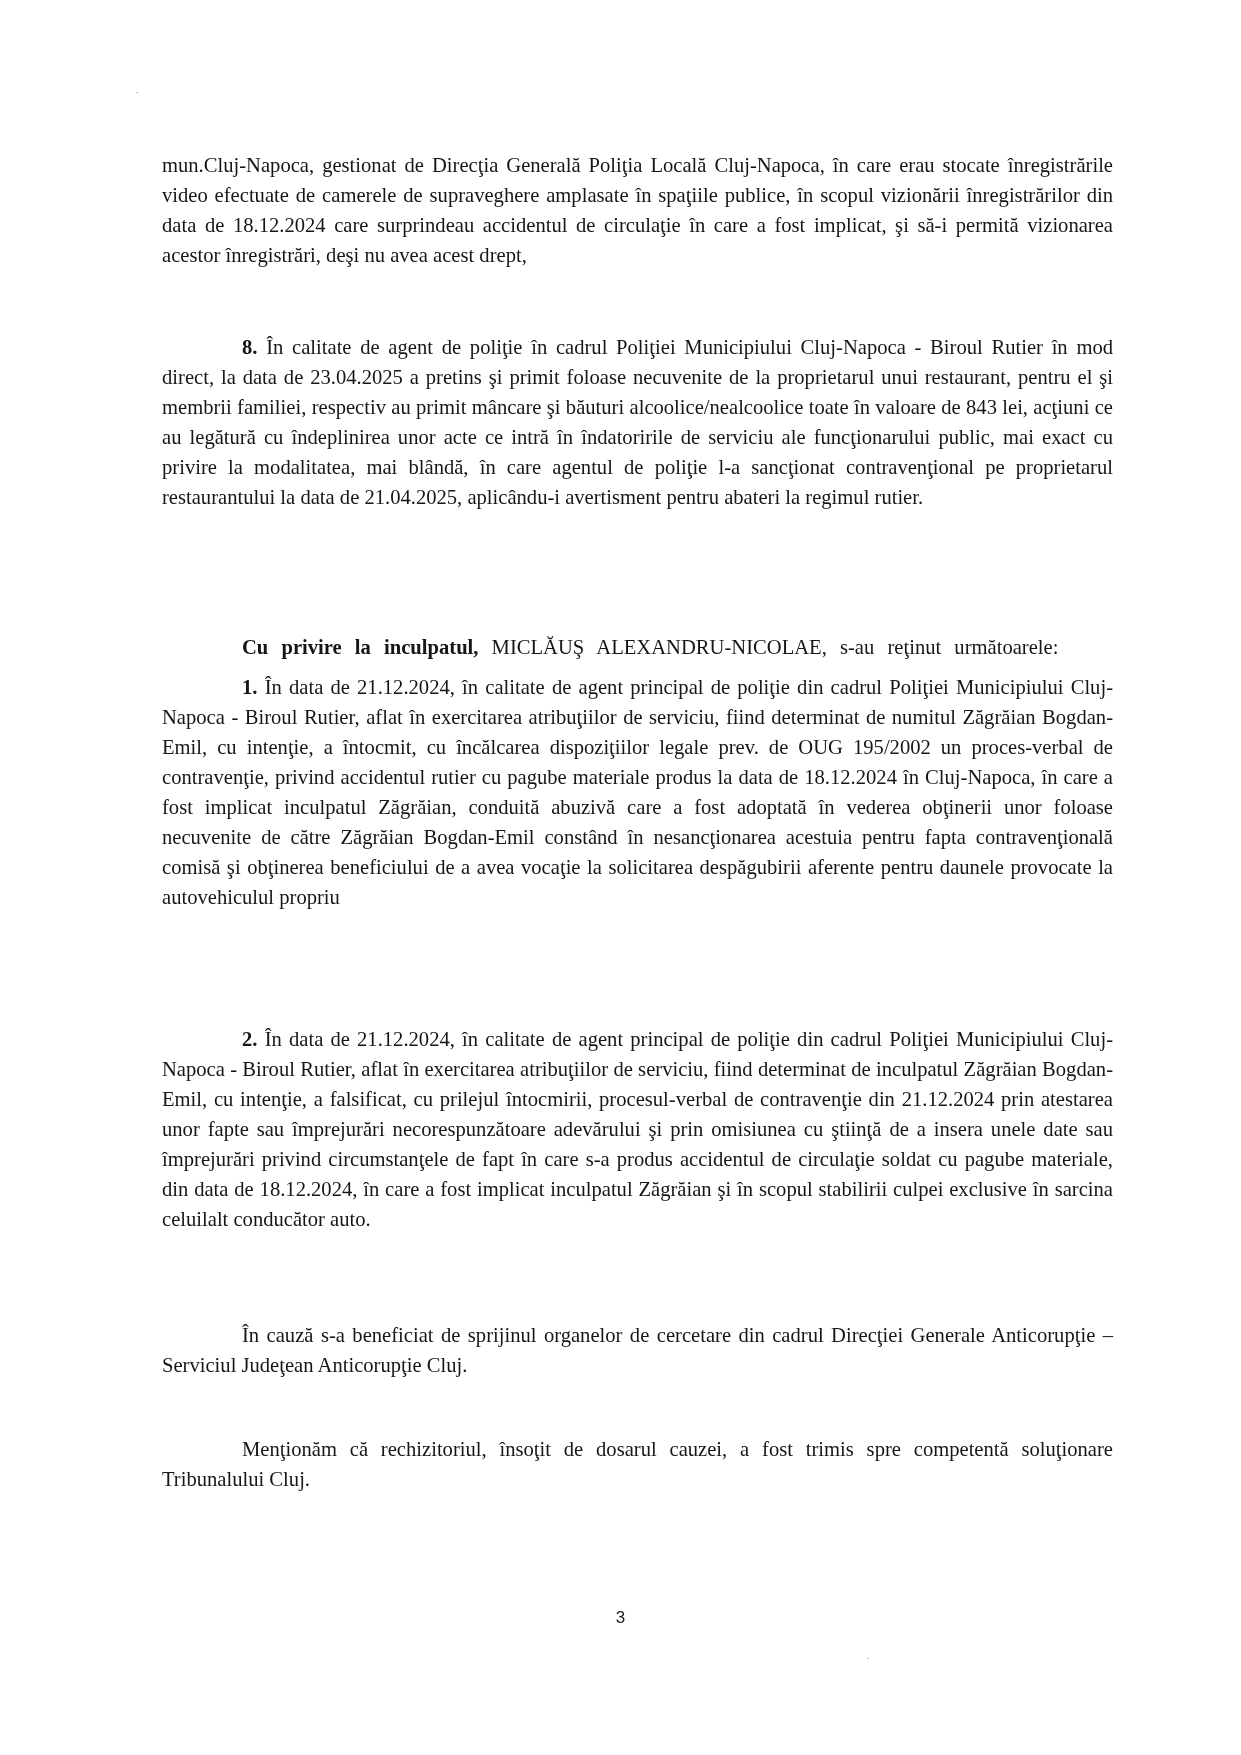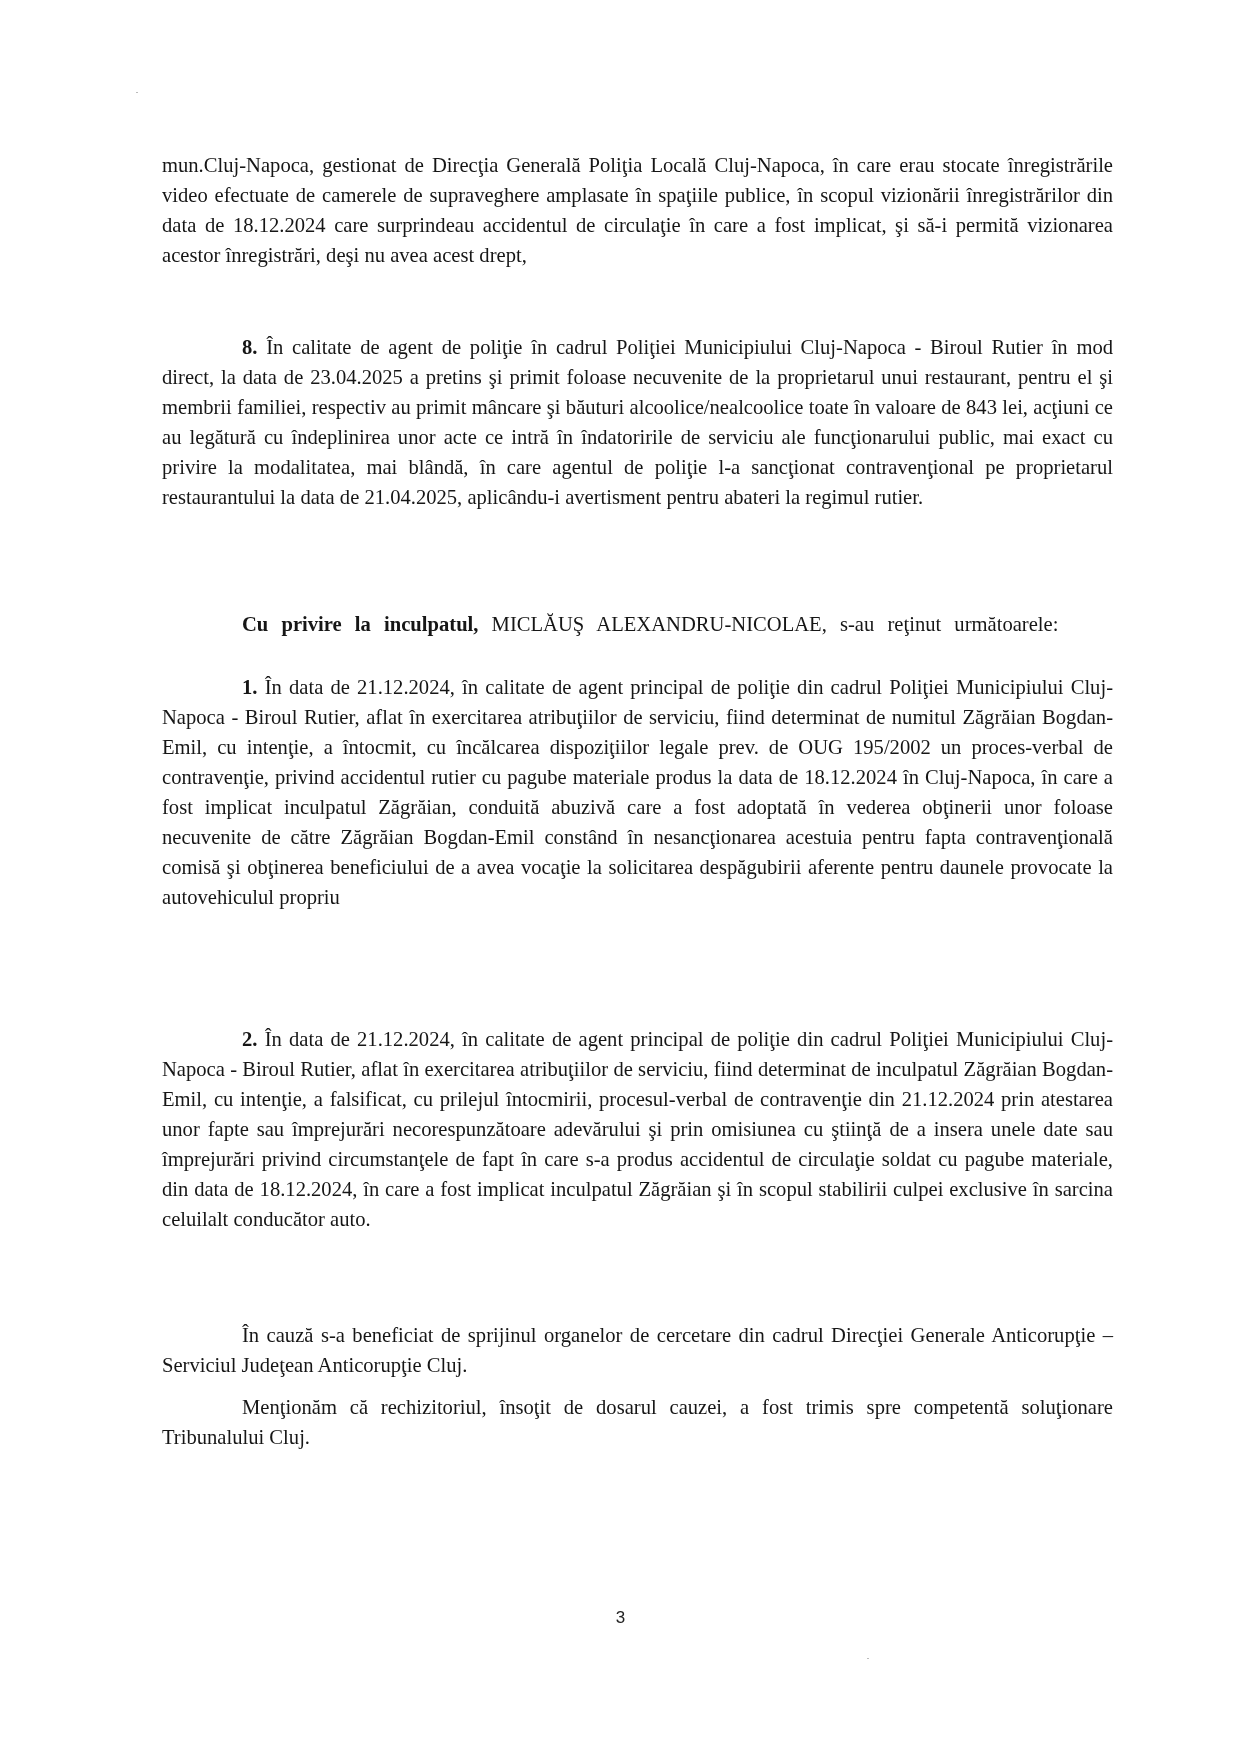--- a/index.html
+++ b/index.html
@@ -40,25 +40,25 @@
       font-weight: bold;
     }
     .bold {
       font-weight: bold;
     }
     .spaced {
       word-spacing: 8px;
     }
     #p-continuation { top: 150px; }
     #p-item8 { top: 332px; }
-    #p-accused-heading { top: 609px; }
+    #p-accused-heading { top: 632px; }
     #p-a1 { top: 672px; }
     #p-a2 { top: 1024px; }
     #p-support { top: 1320px; }
-    #p-mention { top: 1392px; }
+    #p-mention { top: 1434px; }
     .page-number {
       position: absolute;
       top: 1608px;
       left: 0;
       width: 1241px;
       text-align: center;
       font-family: "Liberation Sans", "DejaVu Sans", sans-serif;
       font-size: 17px;
       color: #222;
     }

